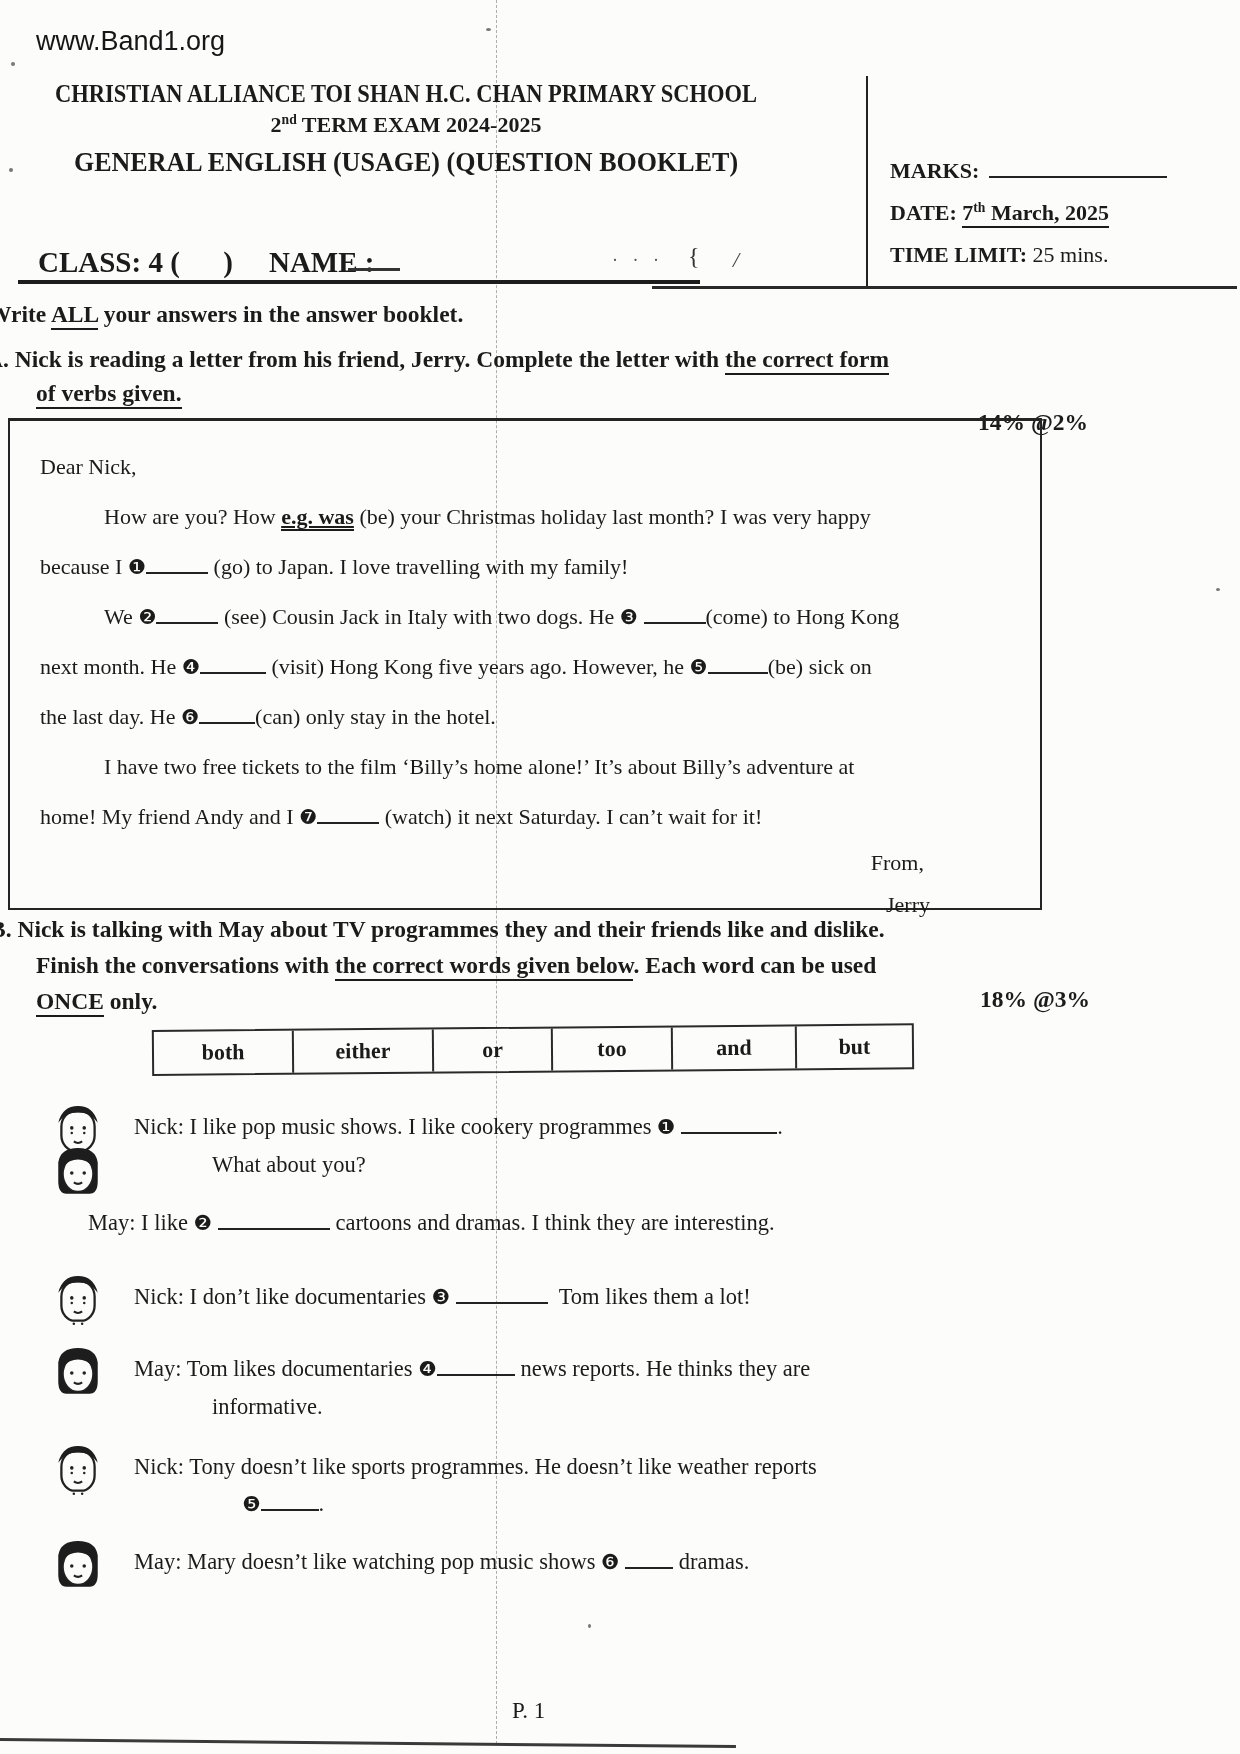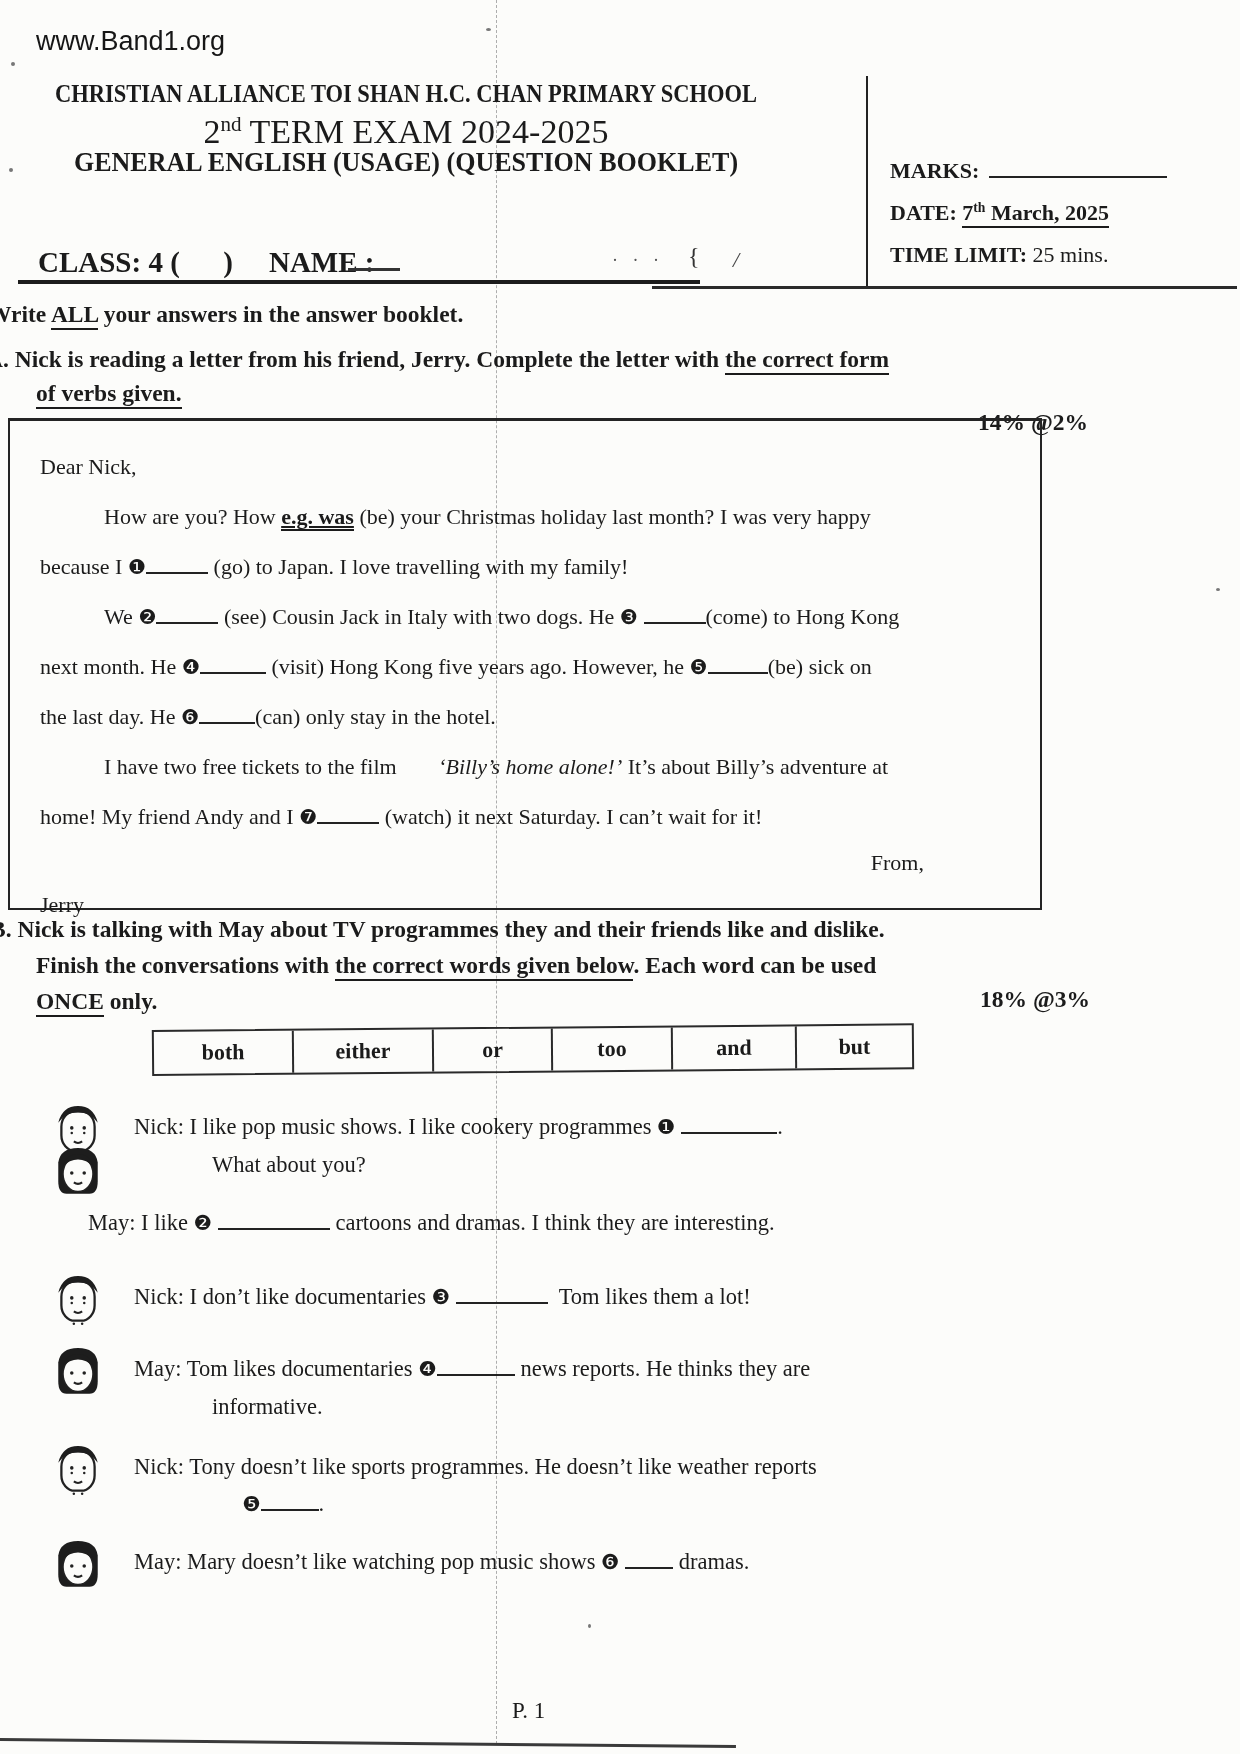--- a/index.html
+++ b/index.html
@@ -3,29 +3,29 @@
 <meta charset="utf-8">
 <style>
   html,body{margin:0;padding:0;background:#e9e9e9;}
   .page{position:relative;width:1240px;height:1754px;margin:0 auto;background:#fcfcfa;
         overflow:hidden;font-family:"Liberation Serif",serif;color:#1b1b1b;}
   .abs{position:absolute;}
   .pre{white-space:pre;}
   .sup{vertical-align:super;font-size:0.62em;}
   .tu{border-bottom:2.6px solid #1b1b1b;padding-bottom:1px;}
   .uline{border-bottom:2.4px solid #1b1b1b;padding-bottom:1px;}
-  .it{font-style:italic;margin-left:36px;}
+  .it{}
   .eg{font-weight:bold;border-bottom:2.4px solid #1b1b1b;text-decoration:underline;}
   .num{font-family:"DejaVu Sans",sans-serif;font-size:0.92em;}
   .bl{display:inline-block;border-bottom:2px solid #222;height:0.95em;vertical-align:baseline;}
 
   .watermark{left:36px;top:26px;font-family:"Liberation Sans",sans-serif;font-size:27px;color:#161616;}
   .school{left:0;top:80px;width:812px;text-align:center;font-weight:bold;font-size:25px;
           white-space:nowrap;transform:scaleX(.9);transform-origin:center;}
-  .termline{left:0;top:112px;width:812px;text-align:center;font-weight:normal;font-size:34px;}
+  .termline{left:0;top:112px;width:812px;text-align:center;font-weight:bold;font-size:22px;}
   .subject{left:0;top:146px;width:812px;text-align:center;font-weight:bold;font-size:28px;
            white-space:nowrap;transform:scaleX(.93);transform-origin:center;}
   .vdivider{left:866px;top:76px;width:2.4px;height:213px;background:#222;}
   .marksrow{left:878px;font-weight:bold;font-size:22px;white-space:nowrap;margin-left:12px;}
   .mblank{display:inline-block;width:178px;border-bottom:2.6px solid #222;height:15px;margin-left:10px;}
   .classrow{left:38px;top:246px;font-weight:bold;font-size:29px;}
   .nameul{left:348px;top:268px;width:52px;height:2.6px;background:#333;}
   .straydots{left:612px;top:250px;color:#555;font-size:18px;letter-spacing:5px;}
   .straybrace{left:688px;top:243px;font-size:24px;color:#333;}
   .strayslash{left:733px;top:247px;font-size:22px;color:#444;font-style:italic;}
@@ -33,21 +33,21 @@
   .marksline{left:652px;top:286px;width:585px;height:2.8px;background:#2a2a2a;}
   .instruction{left:-12px;top:301px;font-weight:bold;font-size:23.5px;white-space:nowrap;}
   .secA-t1{left:-14px;top:346px;font-weight:bold;font-size:23.5px;white-space:nowrap;}
   .secA-t2{left:36px;top:380px;font-weight:bold;font-size:23.5px;}
   .secA-marks{left:978px;top:378px;font-weight:bold;font-size:23.5px;margin-top:31px;}
   .letterbox{left:8px;top:418px;width:1034px;height:492px;border:2.4px solid #242424;border-top-width:3.2px;
              box-sizing:border-box;padding:21px 14px 0 30px;font-size:22px;}
   .lline{line-height:50px;white-space:pre;}
   .ind{text-indent:64px;}
   .from{line-height:42px;text-align:right;padding-right:102px;}
-  .signer{line-height:42px;text-align:left;padding-right:96px;}
+  .signer{line-height:42px;text-align:right;padding-right:96px;}
   .secB-t{left:-10px;font-weight:bold;font-size:23.5px;white-space:nowrap;}
   .secB-marks{left:980px;top:986px;font-weight:bold;font-size:23.5px;}
   .wordbank{left:152px;top:1030px;display:flex;border:2.2px solid #2a2a2a;
             transform:rotate(-0.5deg);transform-origin:left center;}
   .wb-cell{height:42px;border-right:2.2px solid #2a2a2a;display:flex;align-items:center;justify-content:center;
            font-weight:bold;font-size:22px;}
   .wb-cell:last-child{border-right:none;}
   .drow{position:absolute;left:55px;display:flex;align-items:flex-start;}
   .dicon{flex:0 0 46px;width:46px;margin-top:-4px;}
   .dtext{margin-left:33px;font-size:22.5px;line-height:37px;}

